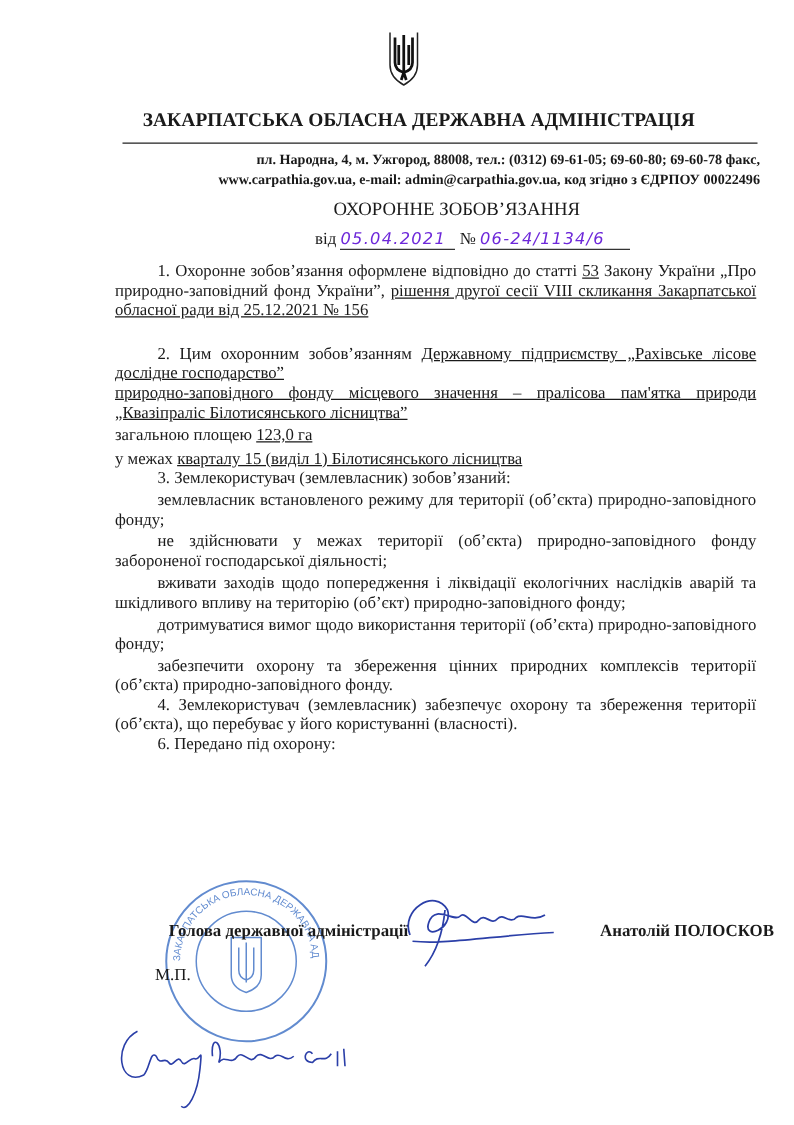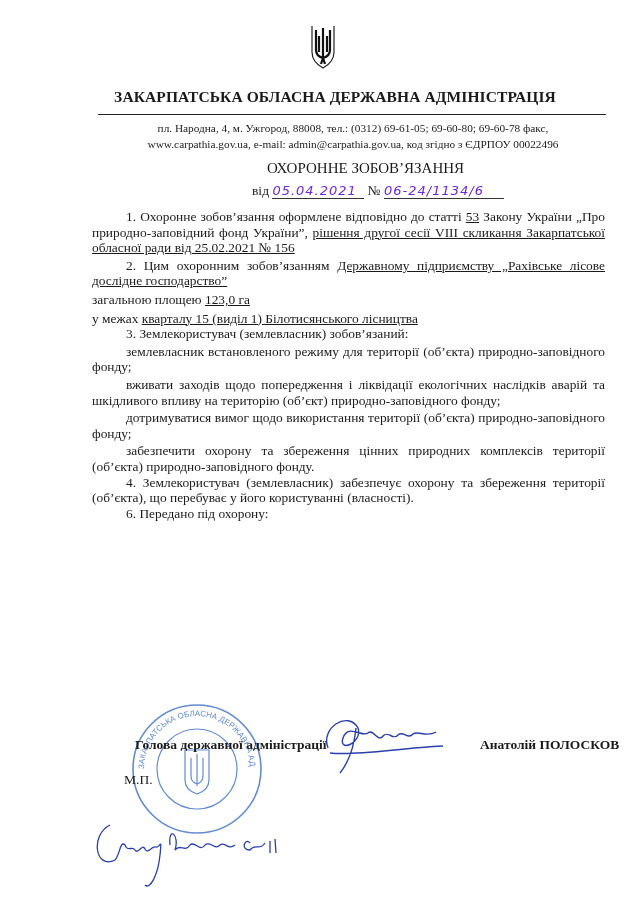--- a/index.html
+++ b/index.html
@@ -2,21 +2,21 @@
 <html><head>
 <meta charset="utf-8">
 <style>
   html, body { margin:0; padding:0; background:#ffffff; }
   body { width:635px; height:900px; position:relative; overflow:hidden;
          font-family:"Liberation Serif","DejaVu Serif",serif; color:#1a1a1a; }
   .abs { position:absolute; }
   .emblem { left:310px; top:22px; width:26px; height:48px; }
   .org { left:0; width:635px; top:88px; text-align:center; font-weight:bold; font-size:15.5px; letter-spacing:0.1px; padding-left:35px; box-sizing:border-box; }
   .hr { left:98px; top:114px; width:508px; height:0; border-top:1.3px solid #222; }
-  .addr { left:98px; width:510px; text-align:center; font-weight:normal; font-size:11.3px; line-height:16px; }
+  .addr { left:98px; width:510px; text-align:right; font-weight:bold; font-size:11.3px; line-height:16px; }
   .title { left:0; width:635px; top:160px; text-align:center; font-size:15px; padding-left:96px; box-sizing:border-box; }
   .dateline { top:183px; left:252px; font-size:13.5px; white-space:nowrap; }
   .hw { font-family:"DejaVu Sans",sans-serif; font-style:italic; color:#6d28d9; font-size:13px; letter-spacing:1px; }
   .ul-field { display:inline-block; border-bottom:1px solid #333; }
   .body { left:92px; width:513px; font-size:13.4px; line-height:15.6px; }
   .p { margin:0; text-align:justify; }
   .ind { text-indent:34px; }
   .u { text-decoration:underline; }
   .sig-row { top:737px; left:92px; width:520px; font-weight:bold; font-size:13.5px;margin-left:43px; }
   .mp { top:772px; left:124px; font-size:13.5px; }
@@ -40,29 +40,31 @@
 <div class="abs title">ОХОРОННЕ ЗОБОВ’ЯЗАННЯ</div>
 <div class="abs dateline">
   <span>від</span>
   <span class="ul-field hw" style="width:92px">05.04.2021</span>
   <span>№</span>
   <span class="ul-field hw" style="width:120px">06-24/1134/6</span>
 </div>
 
 <div class="abs body" style="top:209px">
   <p class="p ind">
-    <span>1. Охоронне зобов’язання оформлене відповідно до статті </span><span class="u">53</span><span> Закону України „Про природно-заповідний фонд України”, </span><span class="u">рішення другої сесії VIII скликання Закарпатської обласної ради від 25.02.2021 № 156</span>
+    <span>1. Охоронне зобов’язання оформлене відповідно до статті </span><span class="u">53</span><span> Закону України „Про природно-заповідний фонд України”, </span><span class="u">рішення другої сесії VIII скликання Закарпатської обласної ради від 25.12.2021 № 156</span>
   </p>
-  <p class="p ind" style="margin-top:2px">
+  <p class="p ind" style="margin-top:19px">
     <span>2. Цим охоронним зобов’язанням </span><span class="u">Державному підприємству „Рахівське лісове дослідне господарство”</span>
   </p>
+  <p class="p u">природно-заповідного фонду місцевого значення – пралісова пам'ятка природи „Квазіпраліс Білотисянського лісництва”</p>
   <p class="p" style="margin-top:3px"><span>загальною площею </span><span class="u">123,0 га</span></p>
   <p class="p" style="margin-top:3px"><span>у межах </span><span class="u">кварталу 15 (виділ 1) Білотисянського лісництва</span></p>
   <p class="p ind">3. Землекористувач (землевласник) зобов’язаний:</p>
   <p class="p ind" style="margin-top:2px">землевласник встановленого режиму для території (об’єкта) природно-заповідного фонду;</p>
+  <p class="p ind" style="margin-top:2px">не здійснювати у межах території (об’єкта) природно-заповідного фонду забороненої господарської діяльності;</p>
   <p class="p ind" style="margin-top:2px">вживати заходів щодо попередження і ліквідації екологічних наслідків аварій та шкідливого впливу на територію (об’єкт) природно-заповідного фонду;</p>
   <p class="p ind" style="margin-top:2px">дотримуватися вимог щодо використання території (об’єкта) природно-заповідного фонду;</p>
   <p class="p ind" style="margin-top:2px">забезпечити охорону та збереження цінних природних комплексів території (об’єкта) природно-заповідного фонду.</p>
   <p class="p ind">4. Землекористувач (землевласник) забезпечує охорону та збереження території (об’єкта), що перебуває у його користуванні (власності).</p>
   <p class="p ind">6. Передано під охорону:</p>
 </div>
 
 <svg class="abs stamp" viewBox="0 0 135 135" style="opacity:0.8">
   <circle cx="67" cy="67" r="64" fill="none" stroke="#3b6fc4" stroke-width="1.6"></circle>
   <circle cx="67" cy="67" r="40" fill="none" stroke="#3b6fc4" stroke-width="1.2"></circle>

